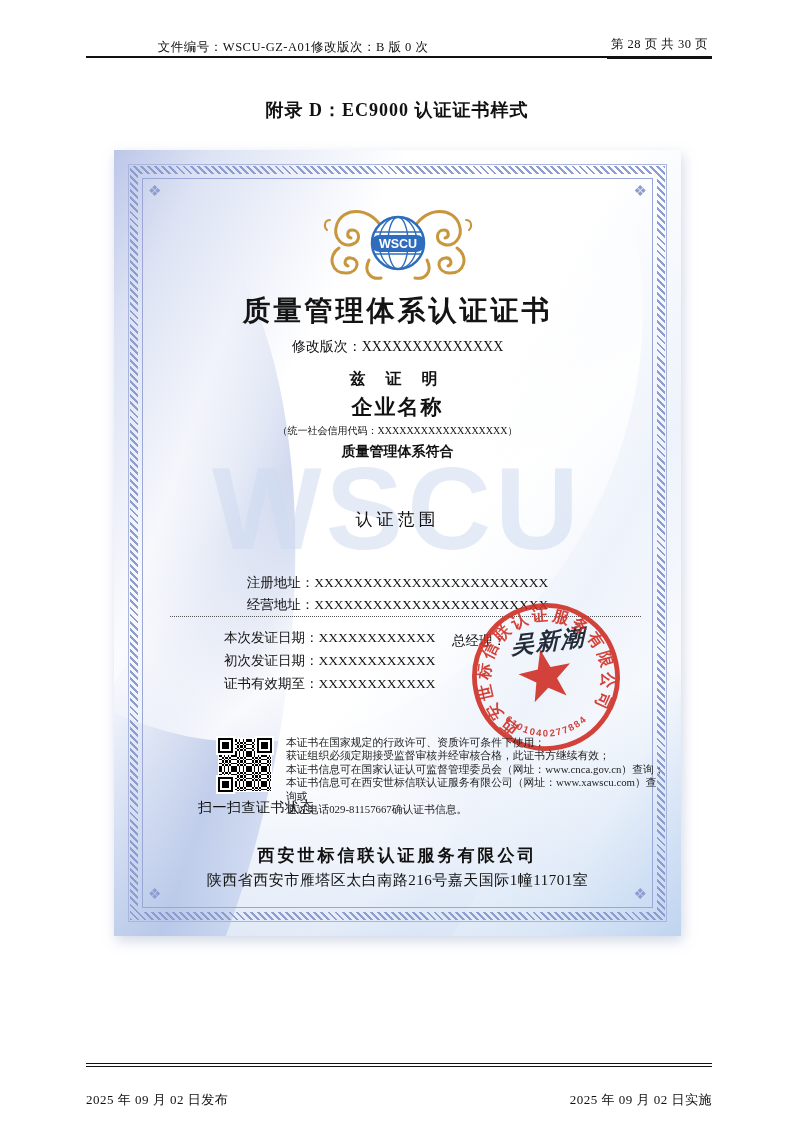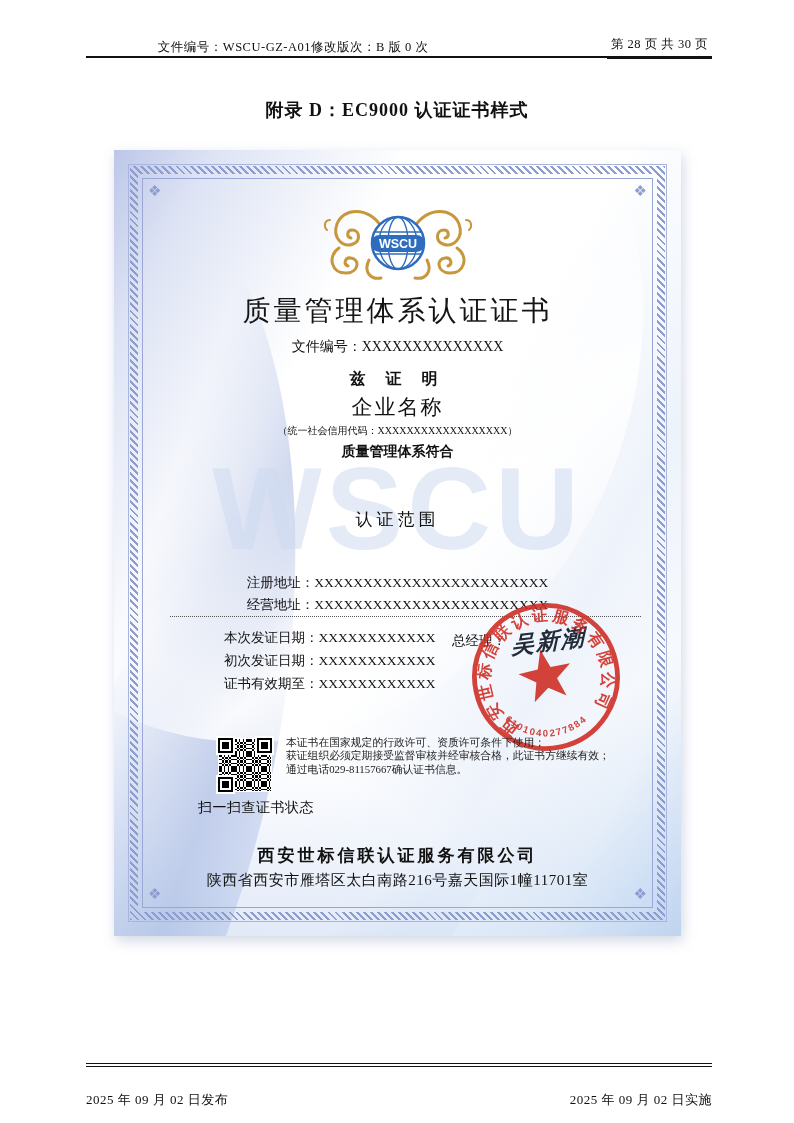--- a/index.html
+++ b/index.html
@@ -51,24 +51,24 @@
   .corner.tl { left:34px; top:34px; } .corner.tr { right:34px; top:34px; }
   .corner.bl { left:34px; bottom:34px; } .corner.br { right:34px; bottom:34px; }
   
   .watermark { position:absolute; top:292px; left:0; right:0; text-align:center;
     font-family:"Liberation Sans",sans-serif; font-weight:bold; font-size:116px;
     letter-spacing:4px; color:rgba(205,218,240,.55); z-index:1; }
   
   .cert-content { position:absolute; inset:0; z-index:2; text-align:center; }
   .logo { position:absolute; top:50px; left:50%; transform:translateX(-50%); }
   .cert-title { position:absolute; top:142px; left:0; right:0;
-    font-size:28px; font-weight:normal; letter-spacing:3px; color:#141414; }
+    font-size:28px; font-weight:bold; letter-spacing:3px; color:#141414; }
   .cert-no { position:absolute; top:188px; left:0; right:0; font-size:14px; }
   .hereby { position:absolute; top:219px; left:0; right:0; font-size:16px; font-weight:bold; letter-spacing:8px; }
-  .company { position:absolute; top:243px; left:0; right:0; font-size:21px; font-weight:normal; letter-spacing:2px; }
+  .company { position:absolute; top:243px; left:0; right:0; font-size:21px; font-weight:bold; letter-spacing:2px; }
   .credit { position:absolute; top:274px; left:0; right:0; font-size:10px; }
   .conform { position:absolute; top:293px; left:0; right:0; font-size:14px; font-weight:bold; }
   .standards { position:absolute; top:309px; left:0; right:0; font-size:13.5px; }
   .scope { position:absolute; top:358px; left:0; right:0; font-size:17px; font-weight:normal; letter-spacing:4px; }
   .regaddr { position:absolute; top:424px; left:0; right:0; font-size:13.5px; }
   .busaddr { position:absolute; top:446px; left:0; right:0; font-size:13.5px; }
   .dotline { position:absolute; top:466px; left:56px; right:40px; border-top:1.5px dotted #555; }
   .dates { position:absolute; left:110px; top:476px; text-align:left; font-size:13.5px; line-height:23px; }
   .gm-row { position:absolute; left:338px; top:482px; font-size:13.5px; display:flex; align-items:flex-start; }
   .signature { font-size:23px; font-weight:bold; font-style:italic; color:#222b38;
@@ -139,21 +139,21 @@
         <ellipse cx="79" cy="43" rx="19" ry="26"></ellipse>
         <line x1="55" y1="32" x2="103" y2="32"></line>
         <line x1="53" y1="43" x2="105" y2="43"></line>
         <line x1="55" y1="54" x2="103" y2="54"></line>
       </g>
       <rect x="52" y="35" width="54" height="17" rx="8.5" fill="#2e6dbd"></rect>
       <text x="79" y="48" text-anchor="middle" font-family="Liberation Sans, sans-serif" font-size="12.5" font-weight="bold" fill="#ffffff">WSCU</text>
     </svg>
 
     <div class="cert-title">质量管理体系认证证书</div>
-    <div class="cert-no">文件编号：XXXXXXXXXXXXXX</div>
+    <div class="cert-no">修改版次：XXXXXXXXXXXXXX</div>
     <div class="hereby">兹 证 明</div>
     <div class="company">企业名称</div>
     <div class="credit">（统一社会信用代码：XXXXXXXXXXXXXXXXXX）</div>
     <div class="conform">质量管理体系符合</div>
     <div class="scope">认证范围</div>
     <div class="regaddr">注册地址：XXXXXXXXXXXXXXXXXXXXXXXX</div>
     <div class="busaddr">经营地址：XXXXXXXXXXXXXXXXXXXXXXXX</div>
     <div class="dotline"></div>
 
     <div class="dates">
@@ -184,20 +184,22 @@
       <div class="modules"></div>
       <div class="finder tl"></div>
       <div class="finder tr"></div>
       <div class="finder bl"></div>
     </div>
     <div class="qr-caption">扫一扫查证书状态</div>
 
     <div class="notes">
       <div>本证书在国家规定的行政许可、资质许可条件下使用；</div>
       <div>获证组织必须定期接受监督审核并经审核合格，此证书方继续有效；</div>
+      <div>本证书信息可在国家认证认可监督管理委员会（网址：www.cnca.gov.cn）查询；</div>
+      <div>本证书信息可在西安世标信联认证服务有限公司（网址：www.xawscu.com）查询或</div>
       <div>通过电话029-81157667确认证书信息。</div>
     </div>
 
     <div class="issuer-name">西安世标信联认证服务有限公司</div>
     <div class="issuer-addr">陕西省西安市雁塔区太白南路216号嘉天国际1幢11701室</div>
   </div>
 </div>
 
 <div class="doc-footer">
   <span>2025 年 09 月 02 日发布</span>

